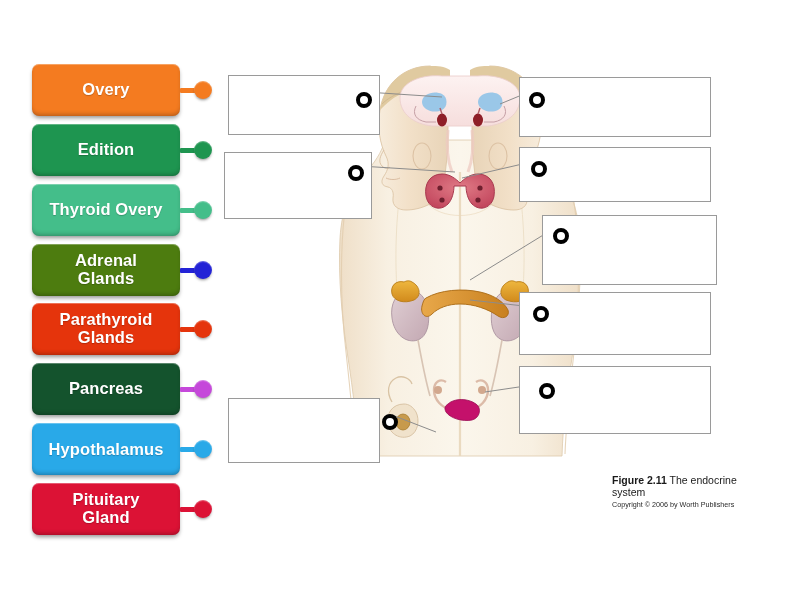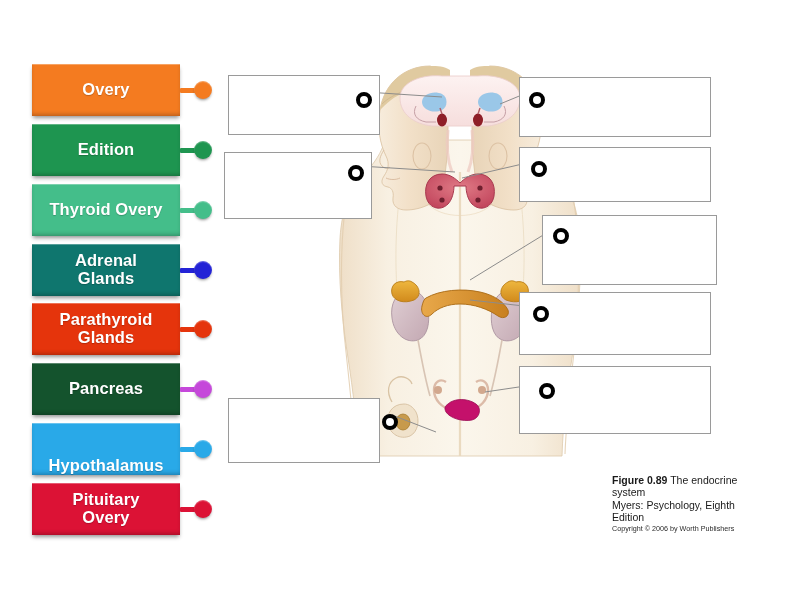--- a/index.html
+++ b/index.html
@@ -18,32 +18,32 @@
     position: absolute;
     left: 0; top: 0;
     width: 800px; height: 600px;
   }
 
   
   .chip {
     position: absolute;
     left: 32px;
     width: 148px;
-    border-radius: 0;
+    border-radius: 7px;
     color: #ffffff;
     display: flex;
     align-items: center;
     justify-content: center;
     text-align: center;
     font-size: 16.5px;
     font-weight: 700;
     letter-spacing: 0.1px;
     line-height: 1.08;
     box-sizing: border-box;
-    padding: 0 6px;
+    padding: 16px 6px;
     box-shadow: 0 3px 4px -1px rgba(0,0,0,0.42),
                 inset 0 1px 0 rgba(255,255,255,0.30),
                 inset 0 -3px 5px -2px rgba(0,0,0,0.30);
     text-shadow: 0 1px 1px rgba(0,0,0,0.22);
     user-select: none;
     cursor: pointer;
   }
   .chip .chip-text { display: block; width: 100%; white-space: pre-line; }
 
   
@@ -302,21 +302,21 @@
         <div class="stem" style="background: rgb(30, 149, 80);"></div>
         <div class="knob" style="background: rgb(30, 149, 80);"></div>
       </div>
       <div class="chip" style="top: 184px; height: 52px; background: rgb(68, 190, 138);">
         <span class="chip-text">Thyroid Overy</span>
       </div>
       <div class="connector" style="left: 180px; top: 210px;">
         <div class="stem" style="background: rgb(68, 190, 138);"></div>
         <div class="knob" style="background: rgb(68, 190, 138);"></div>
       </div>
-      <div class="chip" style="top: 244px; height: 52px; background: #0f766e;">
+      <div class="chip" style="top: 244px; height: 52px; background: #4d7c0f;">
         <span class="chip-text">Adrenal
 Glands</span>
       </div>
       <div class="connector" style="left: 180px; top: 270px;">
         <div class="stem" style="background: rgb(35, 35, 214);"></div>
         <div class="knob" style="background: rgb(35, 35, 214);"></div>
       </div>
       <div class="chip" style="top: 303px; height: 52px; background: rgb(229, 52, 12);">
         <span class="chip-text">Parathyroid
 Glands</span>
@@ -334,21 +334,21 @@
       </div>
       <div class="chip" style="top: 423px; height: 52px; background: rgb(41, 169, 232); align-items: flex-end;">
         <span class="chip-text">Hypothalamus</span>
       </div>
       <div class="connector" style="left: 180px; top: 449px;">
         <div class="stem" style="background: rgb(41, 169, 232);"></div>
         <div class="knob" style="background: rgb(41, 169, 232);"></div>
       </div>
       <div class="chip" style="top: 483px; height: 52px; background: rgb(220, 18, 53);">
         <span class="chip-text">Pituitary
-Overy</span>
+Gland</span>
       </div>
       <div class="connector" style="left: 180px; top: 509px;">
         <div class="stem" style="background: rgb(220, 18, 53);"></div>
         <div class="knob" style="background: rgb(220, 18, 53);"></div>
       </div>
     </div>
 
   <div id="boxes">
       <div class="dropbox" style="left: 228px; top: 75px; width: 152px; height: 60px;"><span></span></div>
       <div class="marker" style="left: 356px; top: 92px;"></div>
@@ -363,20 +363,19 @@
       <div class="dropbox" style="left: 542px; top: 215px; width: 175px; height: 70px;"><span></span></div>
       <div class="marker" style="left: 553px; top: 228px;"></div>
       <div class="dropbox" style="left: 519px; top: 292px; width: 192px; height: 63px;"><span></span></div>
       <div class="marker" style="left: 533px; top: 306px;"></div>
       <div class="dropbox" style="left: 519px; top: 366px; width: 192px; height: 68px;"><span></span></div>
       <div class="marker" style="left: 539px; top: 383px;"></div>
     </div>
 
   <div id="caption">
     <div class="cap-main">
-      <b>Figure 0.89</b>
+      <b>Figure 2.11</b>
       <span>The endocrine system</span><br>
-      <span>Myers: Psychology, Eighth Edition</span>
     </div>
     <div class="cap-copy">Copyright © 2006 by Worth Publishers</div>
   </div>
 
 </div>
 
 </body></html>

